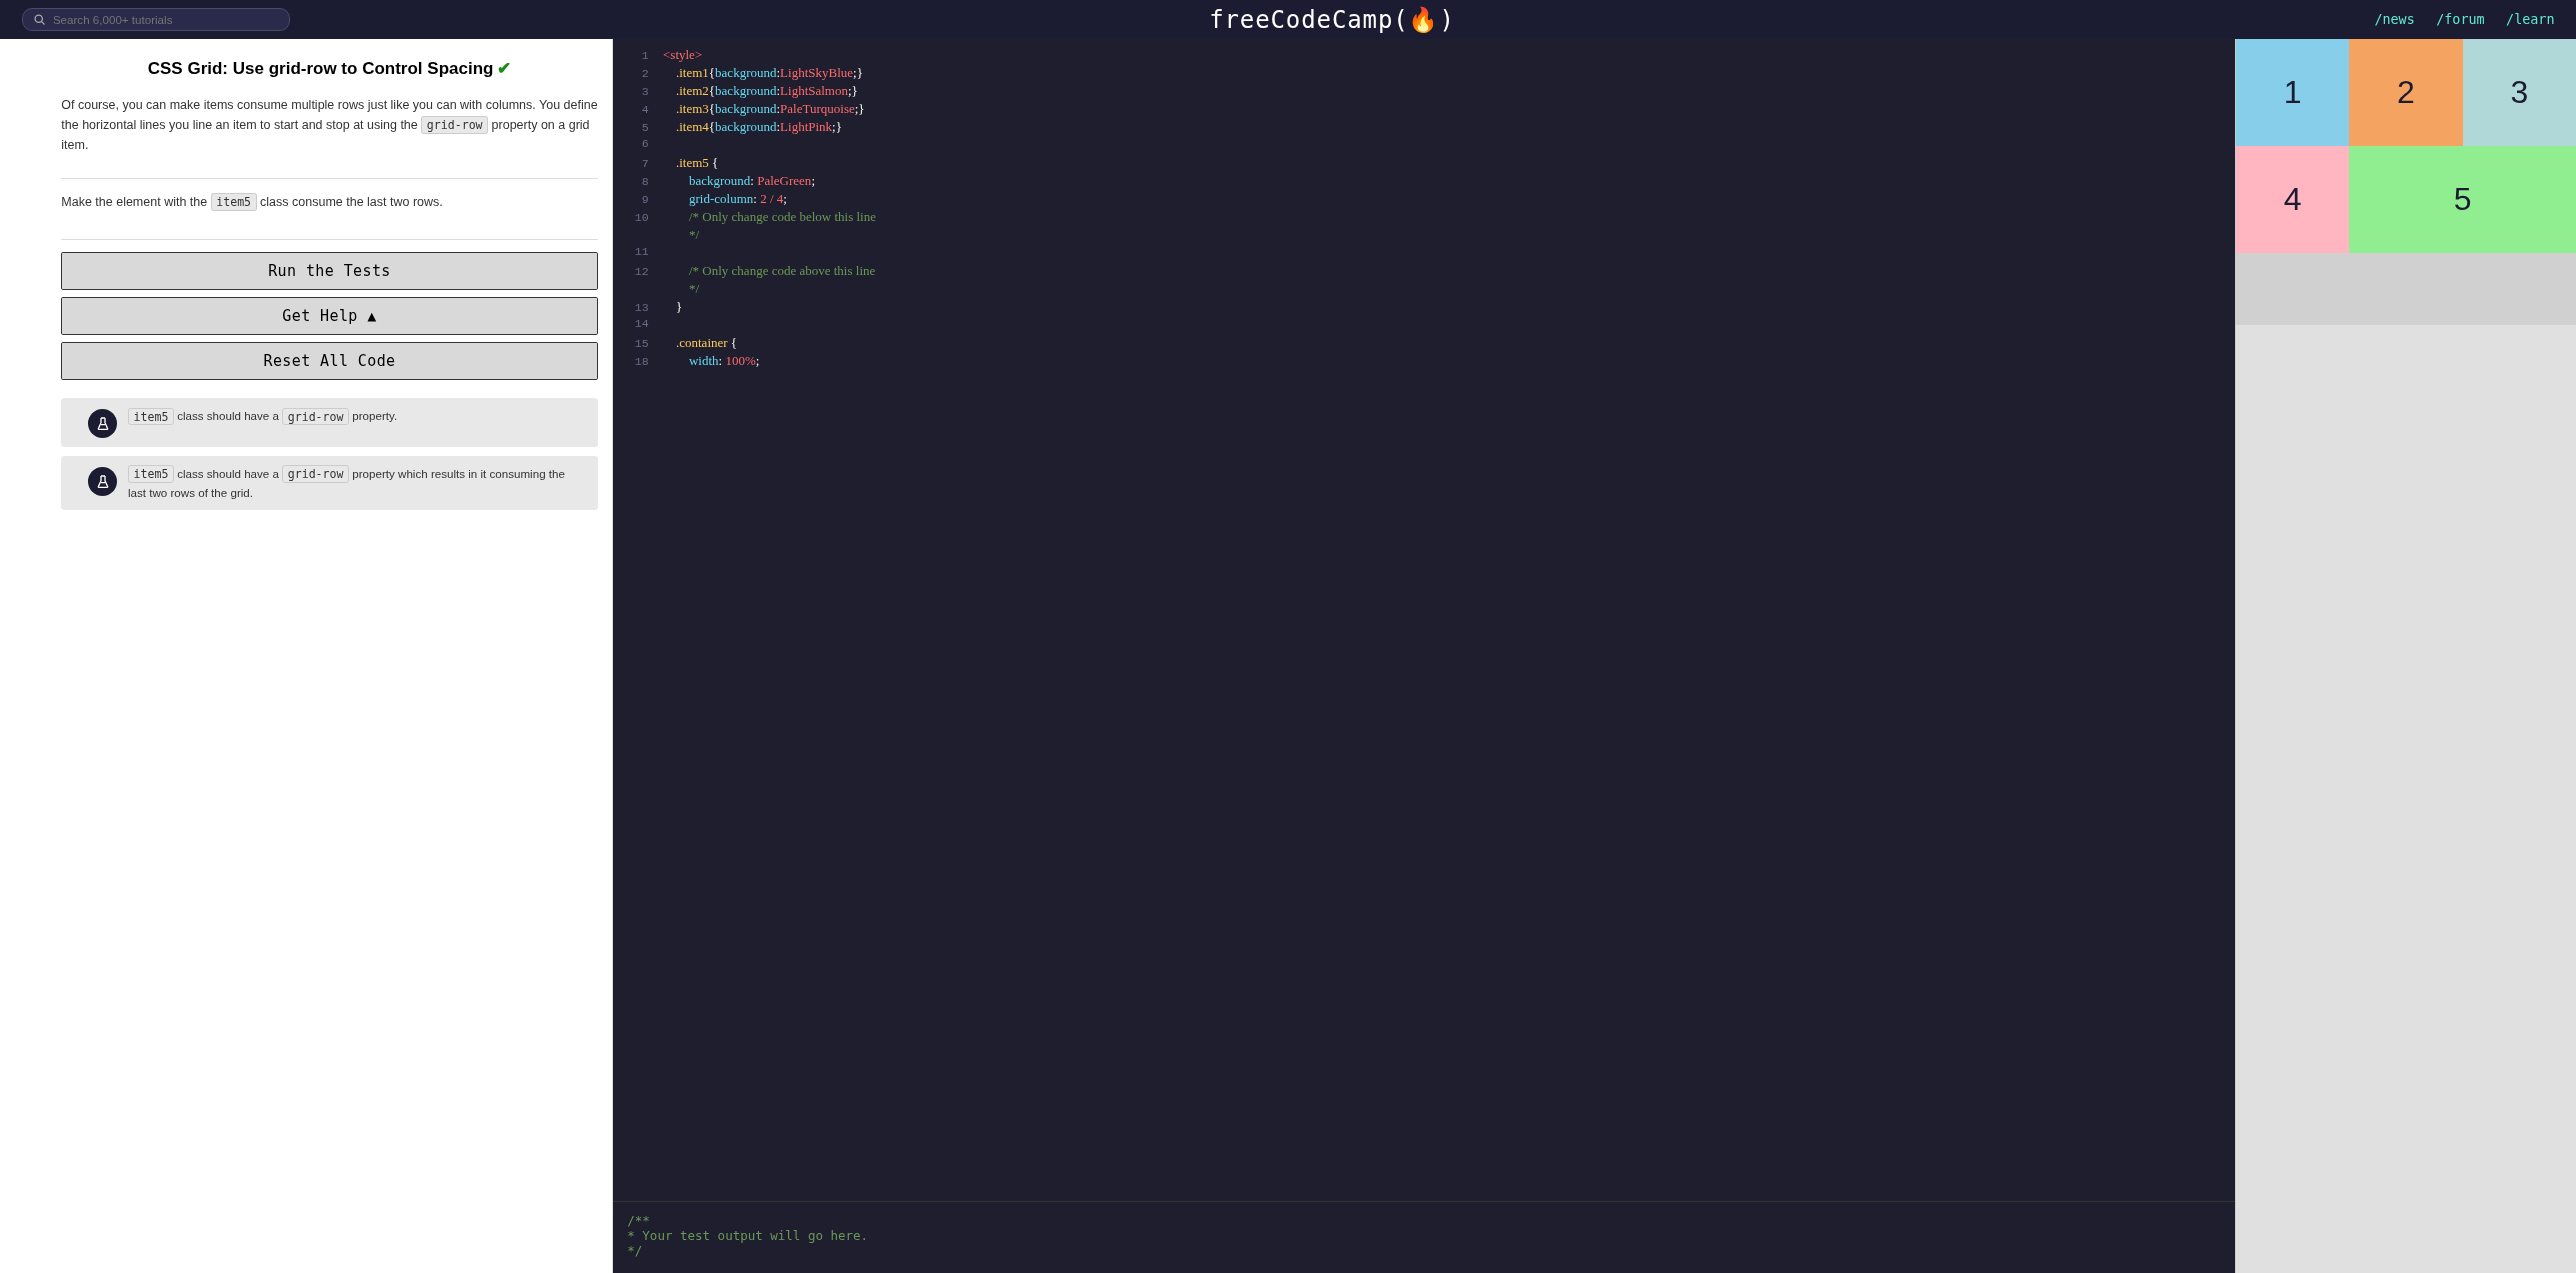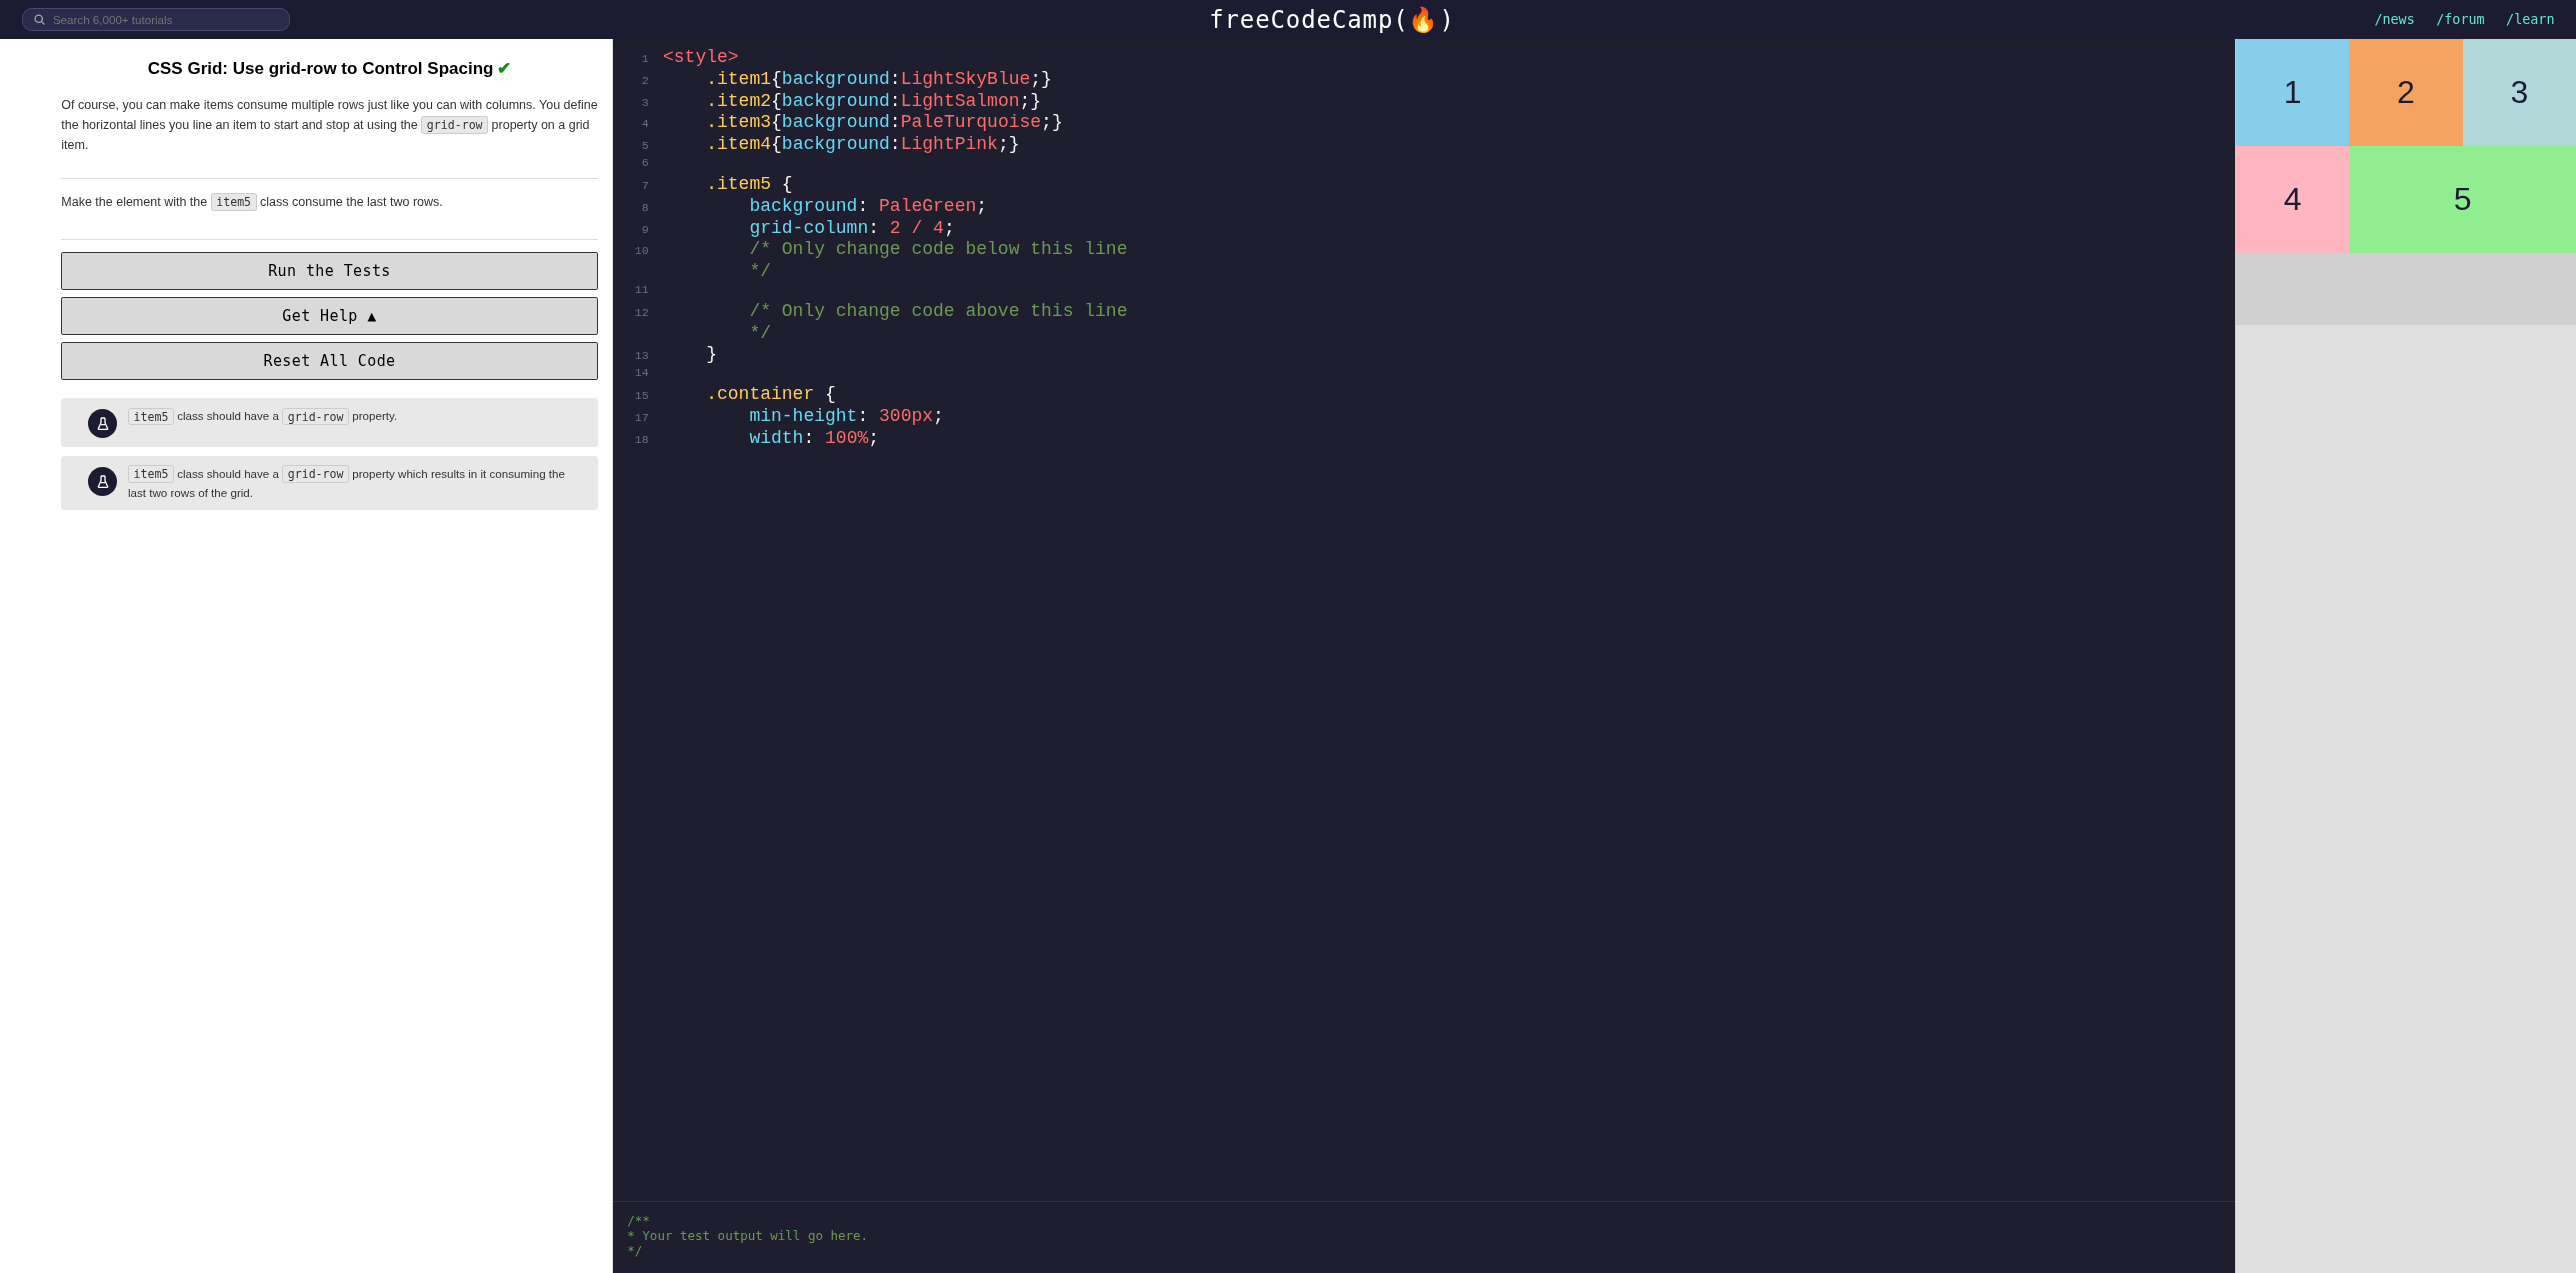--- a/index.html
+++ b/index.html
@@ -197,21 +197,21 @@
     }
     .line-num {
       color: #6a6a8a;
       width: 25px;
       text-align: right;
       flex-shrink: 0;
       margin-right: 14.3px;
       font-size: 11.6px;
       user-select: none;
     }
-    .line-content { color: #f8f8f2; font-size: 18px; }
+    .line-content { color: #f8f8f2; font-size: 13px; font-family: Liberation Serif, serif; }
 
     
     .c-tag { color: #ff6b6b; }
     .c-selector { color: #ffcc5c; }
     .c-prop { color: #66d9ef; }
     .c-value { color: #ff6b6b; }
     .c-comment { color: #6a9955; }
     .c-punct { color: #f8f8f2; }
     .c-brace { color: #f8f8f2; }
 
@@ -413,24 +413,20 @@
         <span class="line-num">14</span>
         <span class="line-content"></span>
       </div>
 
       <div class="code-line">
         <span class="line-num">15</span>
         <span class="line-content">    <span class="c-selector">.container</span> <span class="c-brace">{</span></span>
       </div>
 
 
-      <div class="code-line">
-        <span class="line-num">17</span>
-        <span class="line-content">        <span class="c-prop">min-height</span><span class="c-punct">:</span> <span class="c-value">300px</span><span class="c-punct">;</span></span>
-      </div>
 
       <div class="code-line">
         <span class="line-num">18</span>
         <span class="line-content">        <span class="c-prop">width</span><span class="c-punct">:</span> <span class="c-value">100%</span><span class="c-punct">;</span></span>
       </div>
     </div>
 
     <div class="test-output-area">
       <span style="white-space: pre-line;">/**
  * Your test output will go here.

